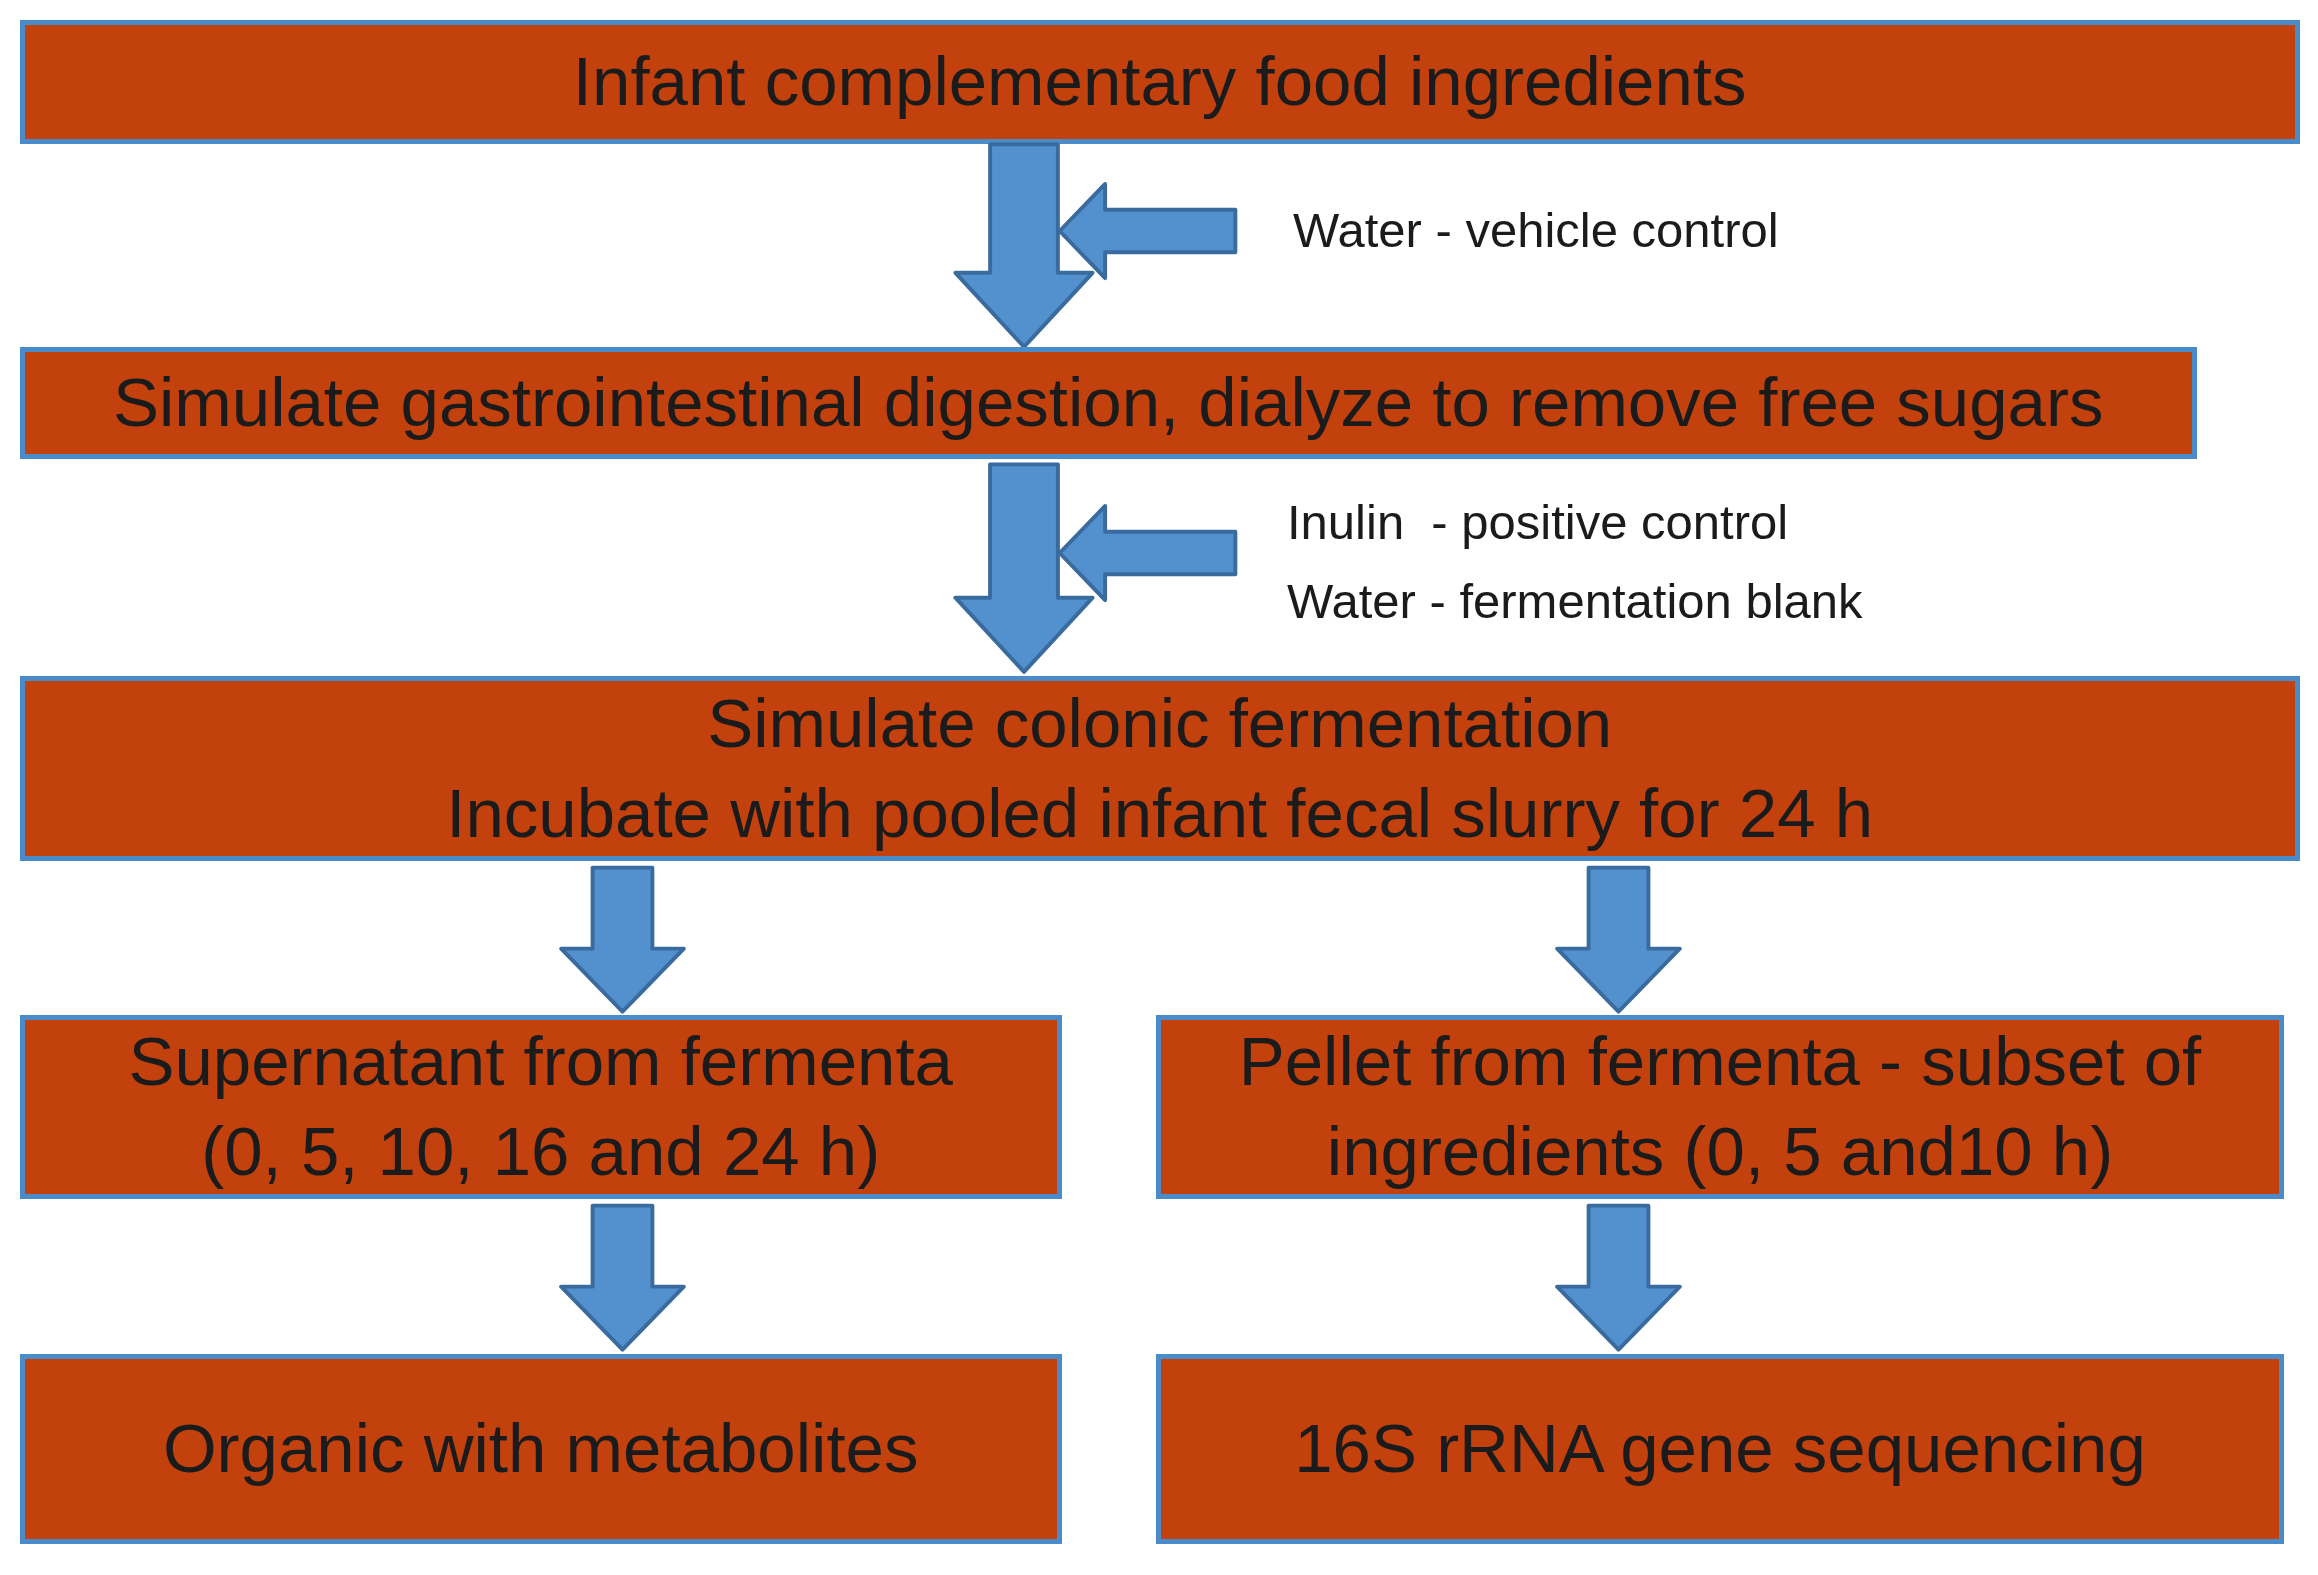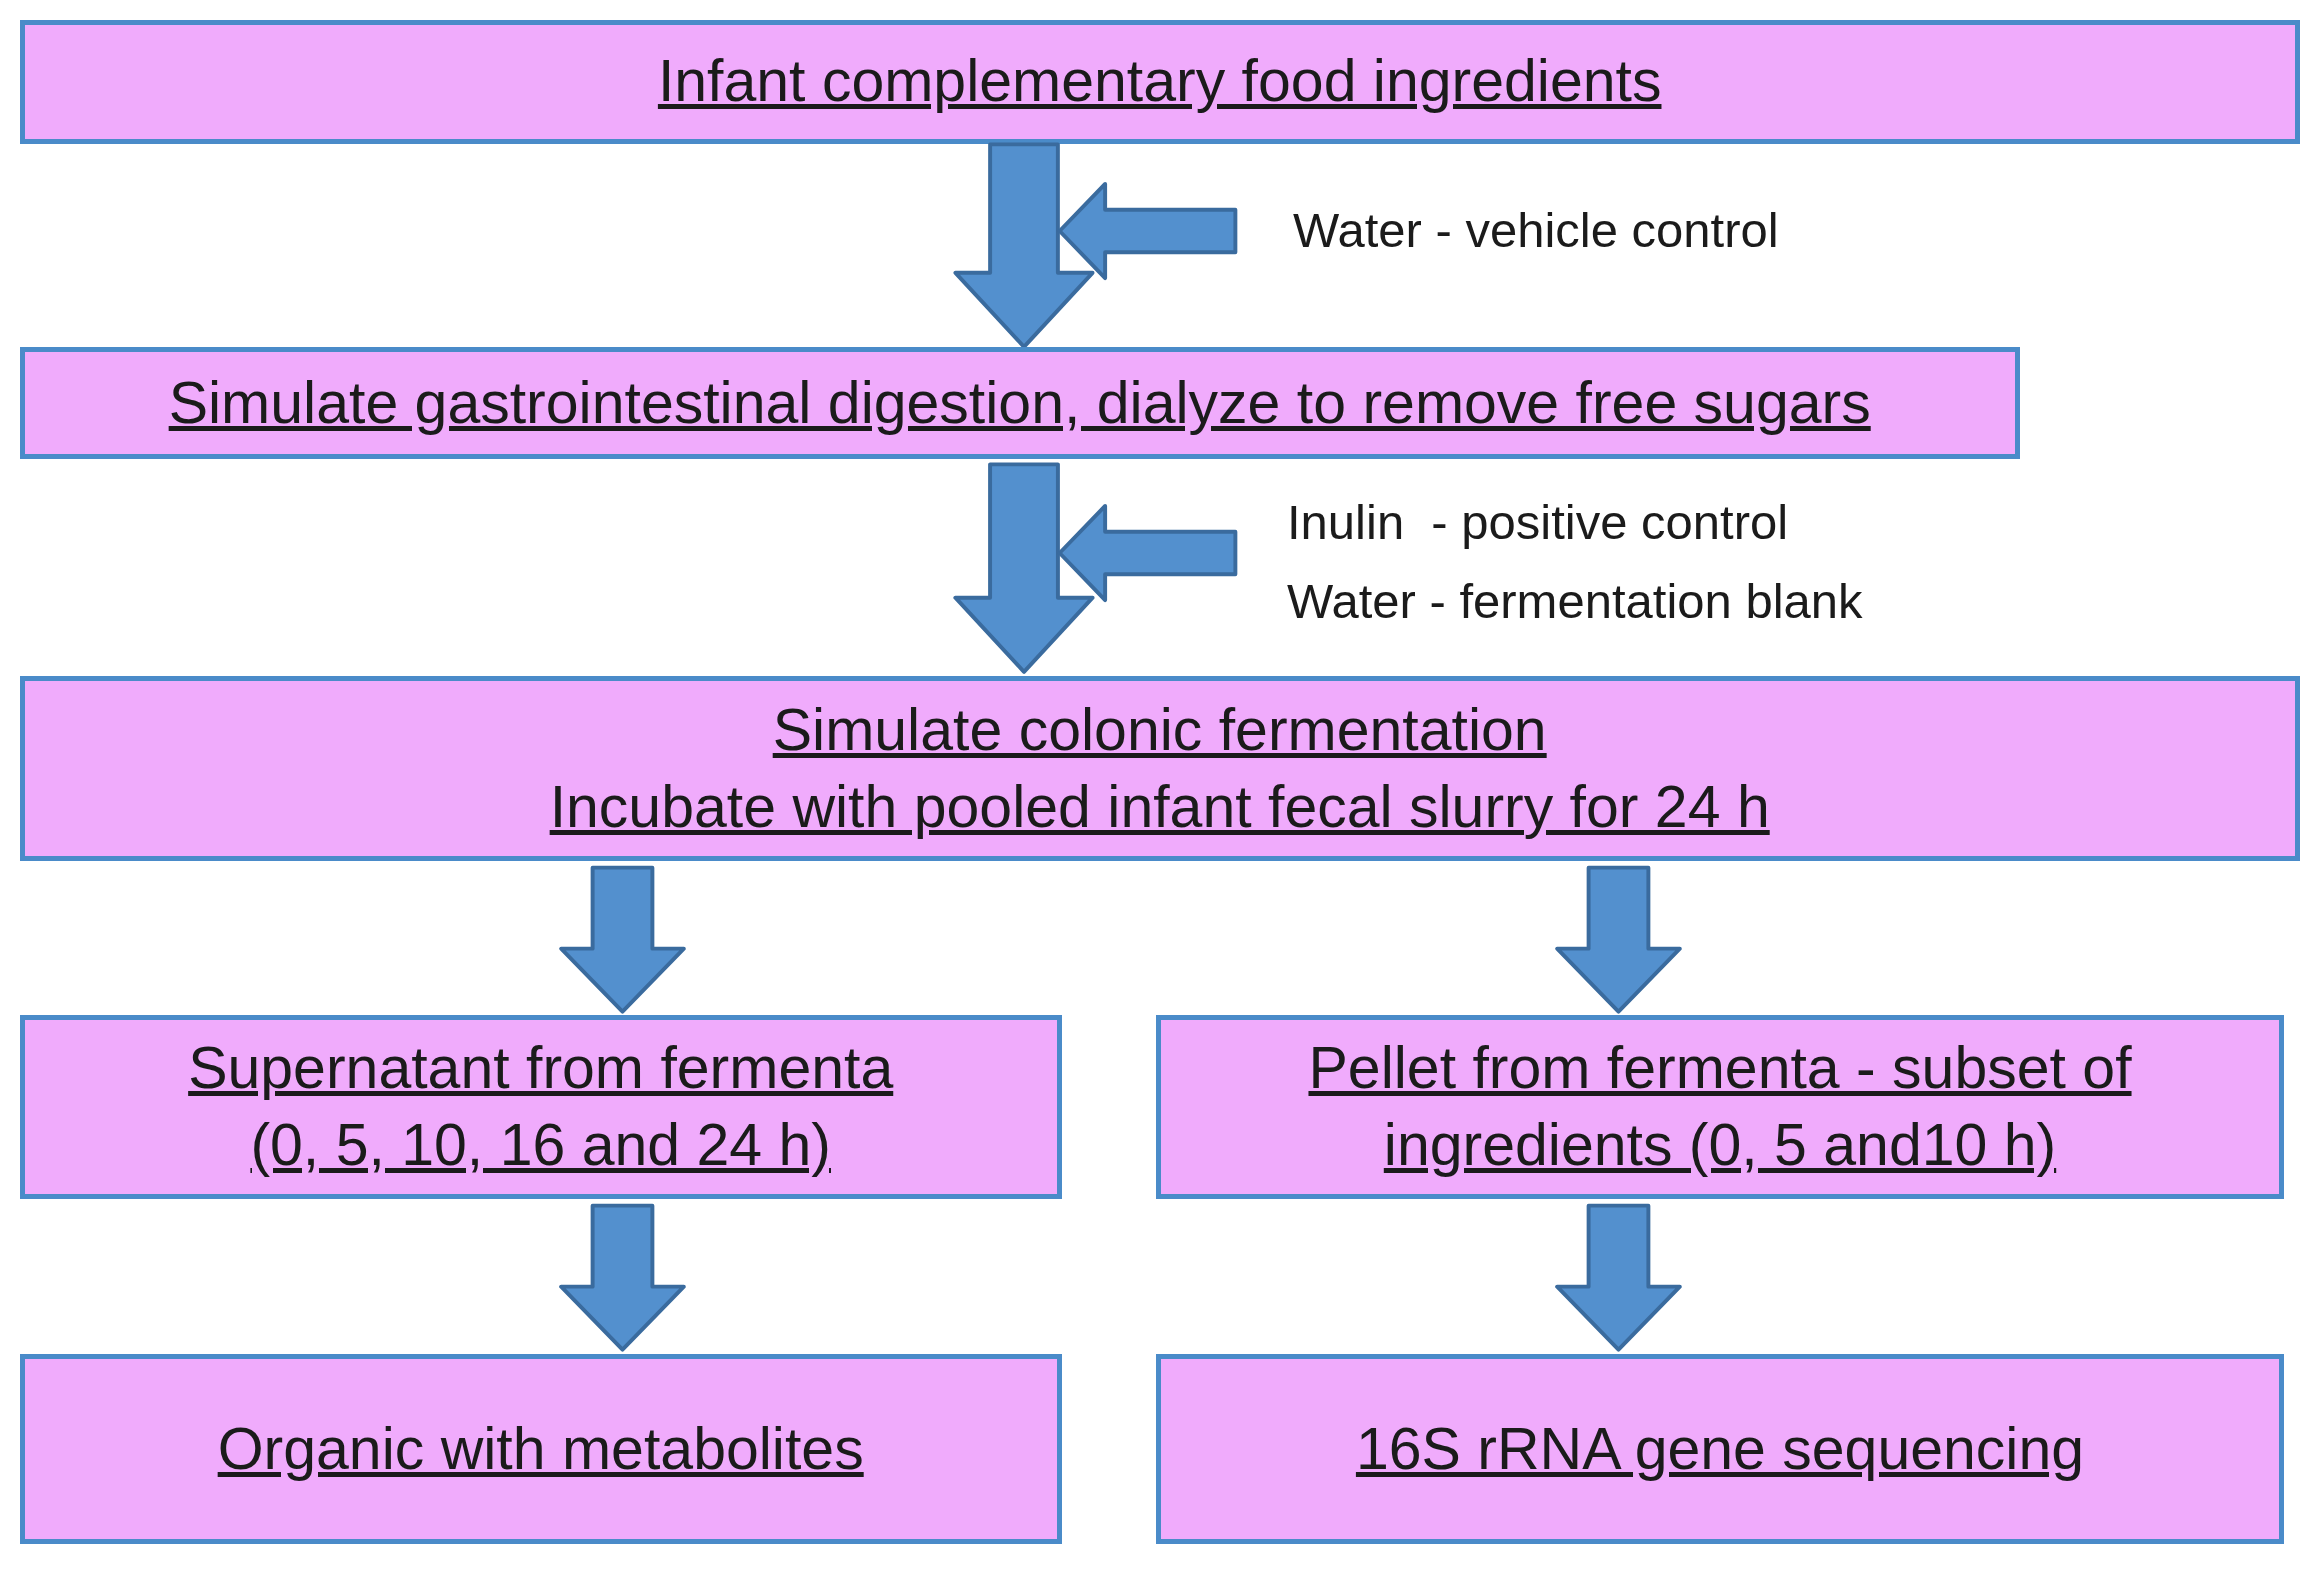--- a/index.html
+++ b/index.html
@@ -15,29 +15,28 @@
     width:2319px;height:1576px;
     background:var(--background);
     font-family:"Liberation Sans", sans-serif;
     color:var(--text);
     overflow:hidden;
   }
   .box{
     position:absolute;
     box-sizing:border-box;
     border:5.5px solid var(--box-border);
-    background:#f0abfc;
+    background:#c2410c;
     display:flex;
     flex-direction:column;
     align-items:center;
     justify-content:center;
     text-align:center;
-    font-size:59px;
+    font-size:69px;
     line-height:1.3;
-    text-decoration:underline;
   }
   .box .line{white-space:pre;}
   .ann{
     position:absolute;
     font-size:49px;
     line-height:79px;
   }
   .ann .ann-line{white-space:pre;}
   .arrow{position:absolute;display:block;}
   .arrow polygon{
@@ -61,21 +60,21 @@
   </svg>
 
   <svg class="arrow" style="left:1056px;top:180px" width="183" height="102" viewBox="0 0 232 130" aria-hidden="true">
     <polygon points="228,38 62,38 62,5 4,65 62,125 62,92 228,92"></polygon>
   </svg>
 
   <div class="ann" style="left:1293px;top:191px">
     <div class="ann-line">Water - vehicle control</div>
   </div>
 
-  <div class="box" style="left:19.7px;top:347px;width:2000px;height:112px">
+  <div class="box" style="left:19.7px;top:347px;width:2177px;height:112px">
     <div class="line">Simulate gastrointestinal digestion, dialyze to remove free sugars</div>
   </div>
 
   <svg class="arrow" style="left:949px;top:462px" width="150" height="213" viewBox="0 0 190 270" aria-hidden="true">
     <polygon points="52,3 138,3 138,172 182,172 95,266 8,172 52,172"></polygon>
   </svg>
 
   <svg class="arrow" style="left:1056px;top:502px" width="183" height="102" viewBox="0 0 232 130" aria-hidden="true">
     <polygon points="228,38 62,38 62,5 4,65 62,125 62,92 228,92"></polygon>
   </svg>

